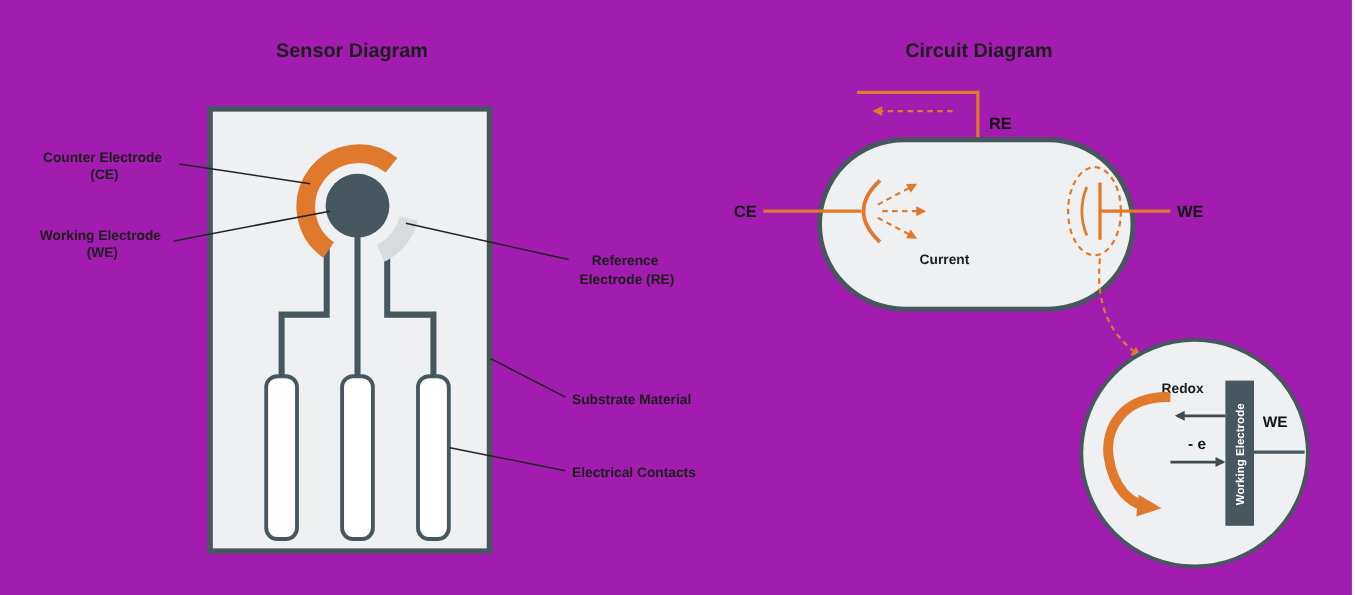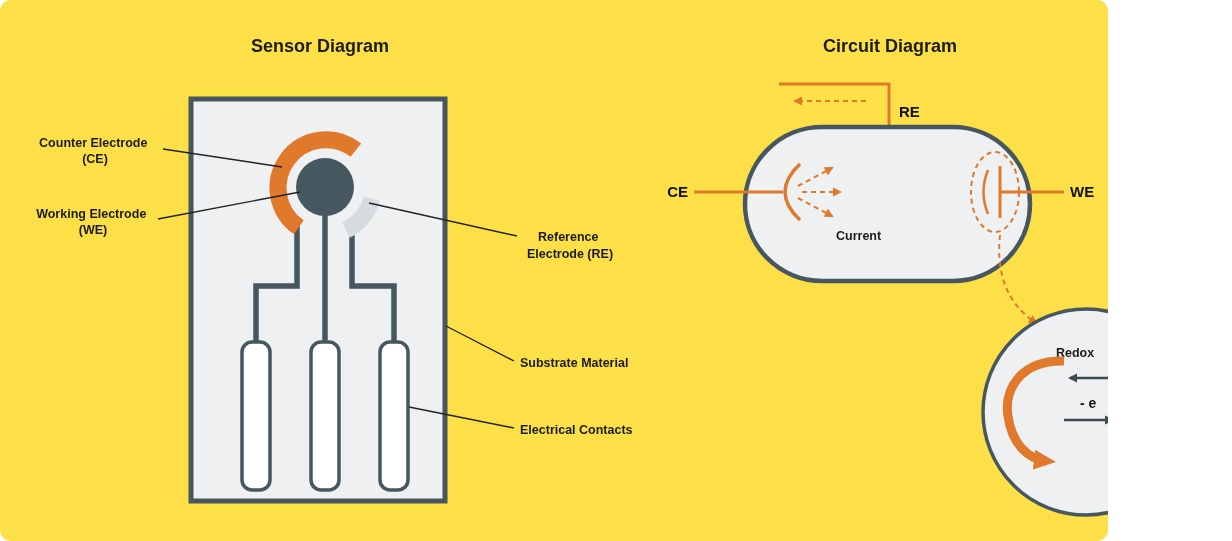--- a/index.html
+++ b/index.html
@@ -2,26 +2,25 @@
 <html><head>
 <meta charset="utf-8">
 <style>
   html, body {
     margin: 0;
     padding: 0;
     background: #ffffff;
   }
   .canvas {
     position: relative;
-    width: 1108px;
+    width: 1229px;
     height: 541px;
-    background: #fde047;
+    background: #a21caf;
     font-family: "Liberation Sans", sans-serif;
     overflow: hidden;
-    border-radius: 11px;
   }
   svg { display: block; }
   .title-text {
     font-family: "Liberation Sans", sans-serif;
     font-size: 18px;
     font-weight: 700;
     fill: #1c1c1c;
   }
   .lbl {
     font-family: "Liberation Sans", sans-serif;

